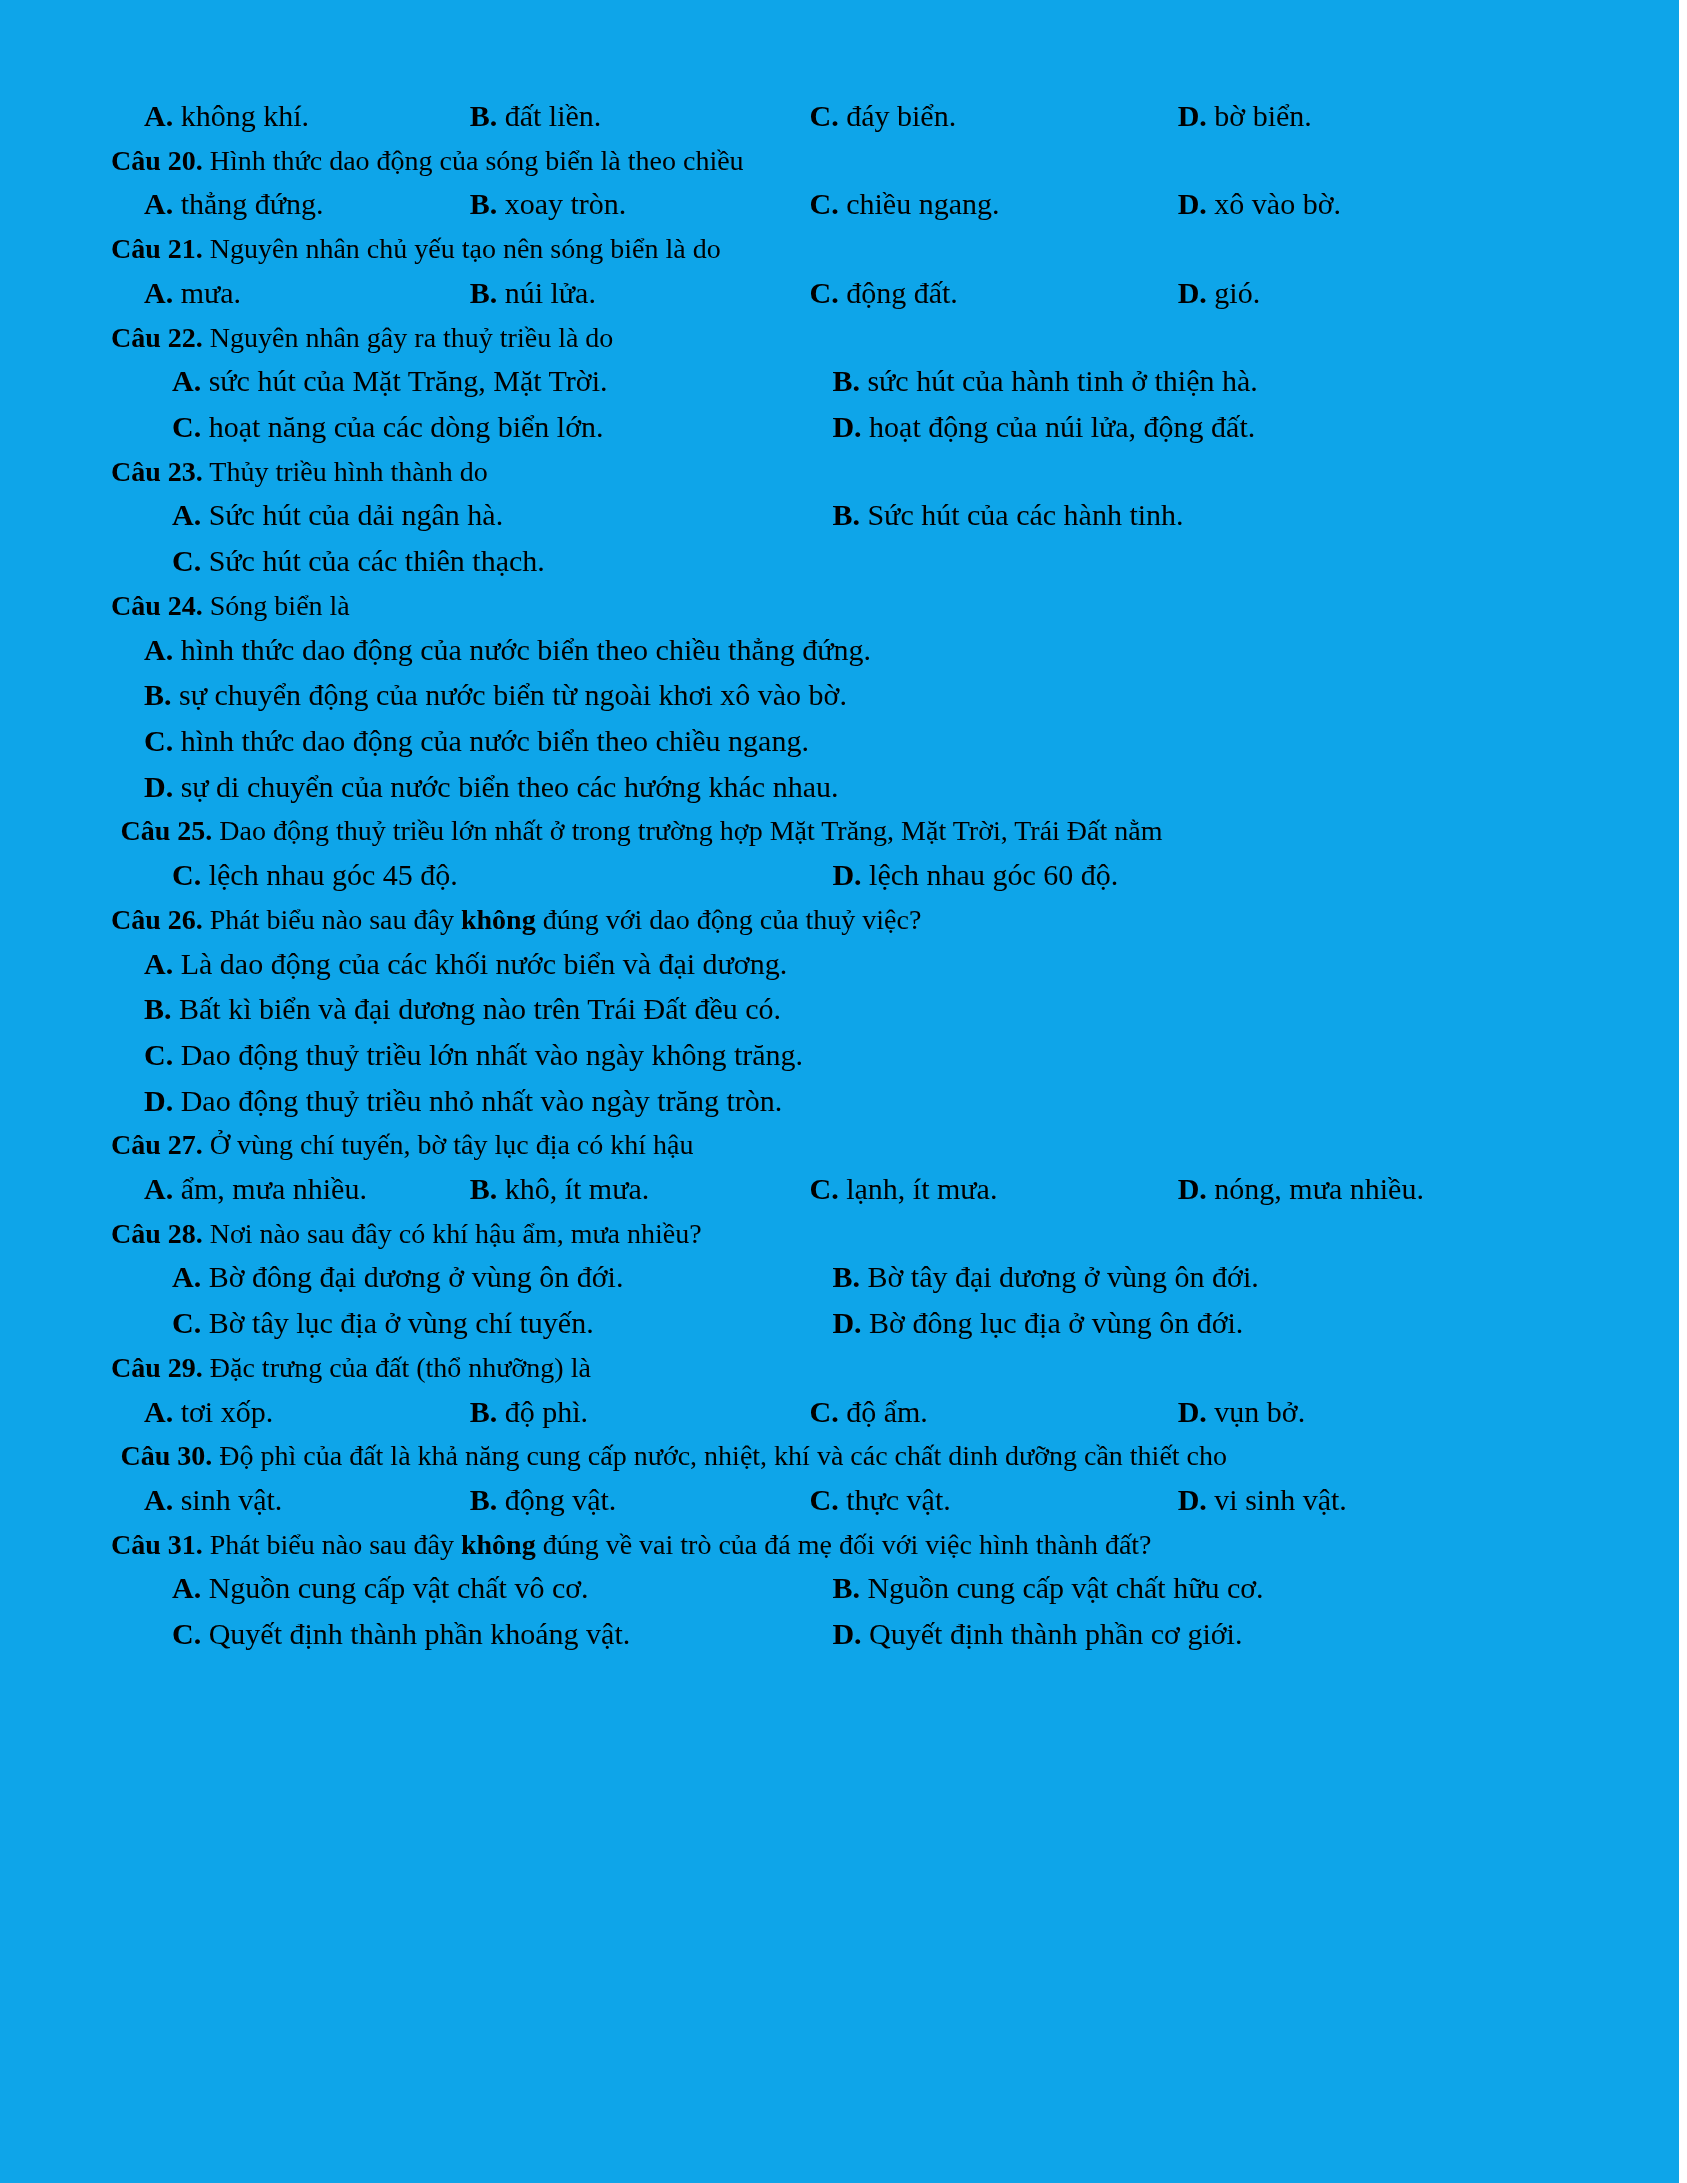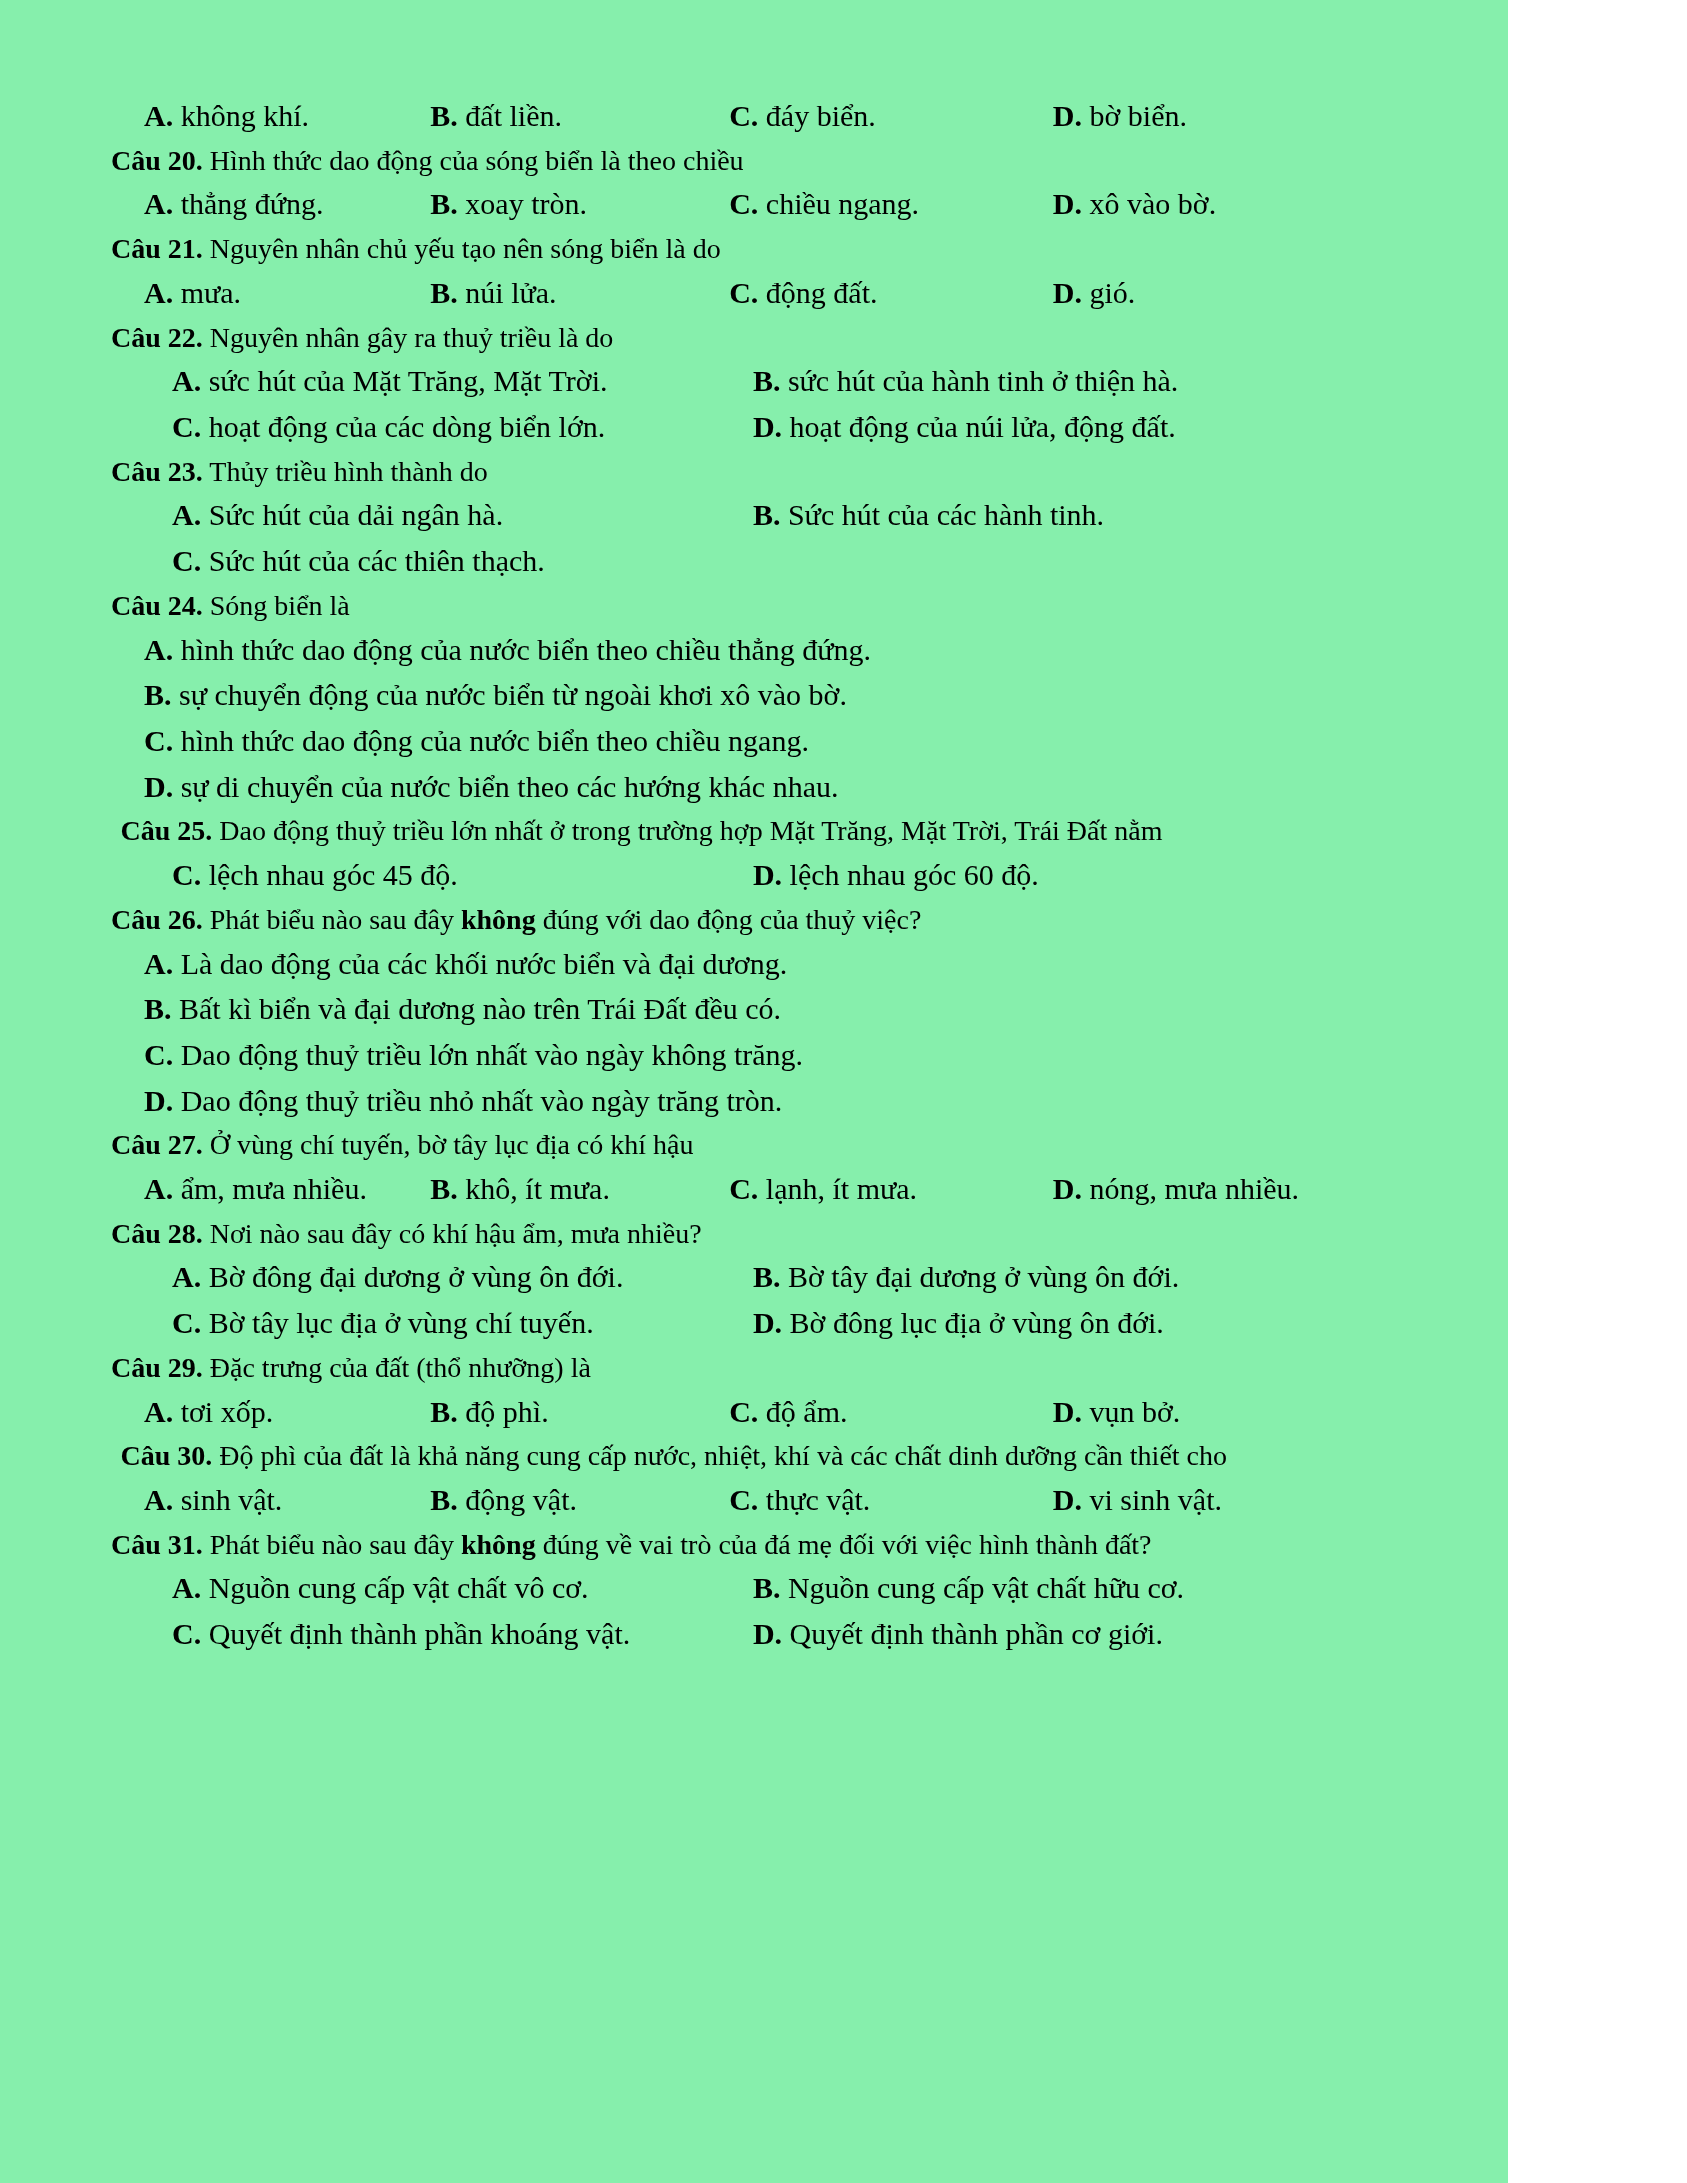--- a/index.html
+++ b/index.html
@@ -7,25 +7,25 @@
     padding: 0;
     background: #ffffff;
   }
   body {
     width: 1687px;
     min-height: 2183px;
     font-family: "Liberation Serif", serif;
     color: #000000;
   }
   .page {
-    width: 1508px;
+    width: 1679px;
     min-height: 2183px;
     box-sizing: border-box;
     padding: 94px 119px 48px 111px;
-    background: #86efac;
+    background: #0ea5e9;
   }
   .block {
     margin: 0;
   }
   
   .q-line {
     font-size: 28px;
     line-height: 1.47;
     margin: 0 0 1.6px 0;
     padding-left: 0;
@@ -105,21 +105,21 @@
     </div>
   </div>
 
   <div class="block">
     <div class="q-line"><span class="q-num">Câu 22.</span> <span>Nguyên nhân gây ra thuỷ triều là do</span></div>
     <div class="ans-row cols2 wide2">
       <div class="ans"><span class="lab">A.</span> <span>sức hút của Mặt Trăng, Mặt Trời.</span></div>
       <div class="ans"><span class="lab">B.</span> <span>sức hút của hành tinh ở thiện hà.</span></div>
     </div>
     <div class="ans-row cols2 wide2">
-      <div class="ans"><span class="lab">C.</span> <span>hoạt động của các dòng biển lớn.</span></div>
+      <div class="ans"><span class="lab">C.</span> <span>hoạt năng của các dòng biển lớn.</span></div>
       <div class="ans"><span class="lab">D.</span> <span>hoạt động của núi lửa, động đất.</span></div>
     </div>
   </div>
 
   <div class="block">
     <div class="q-line"><span class="q-num">Câu 23.</span> <span>Thủy triều hình thành do</span></div>
     <div class="ans-row cols2 wide2">
       <div class="ans"><span class="lab">A.</span> <span>Sức hút của dải ngân hà.</span></div>
       <div class="ans"><span class="lab">B.</span> <span>Sức hút của các hành tinh.</span></div>
     </div>

